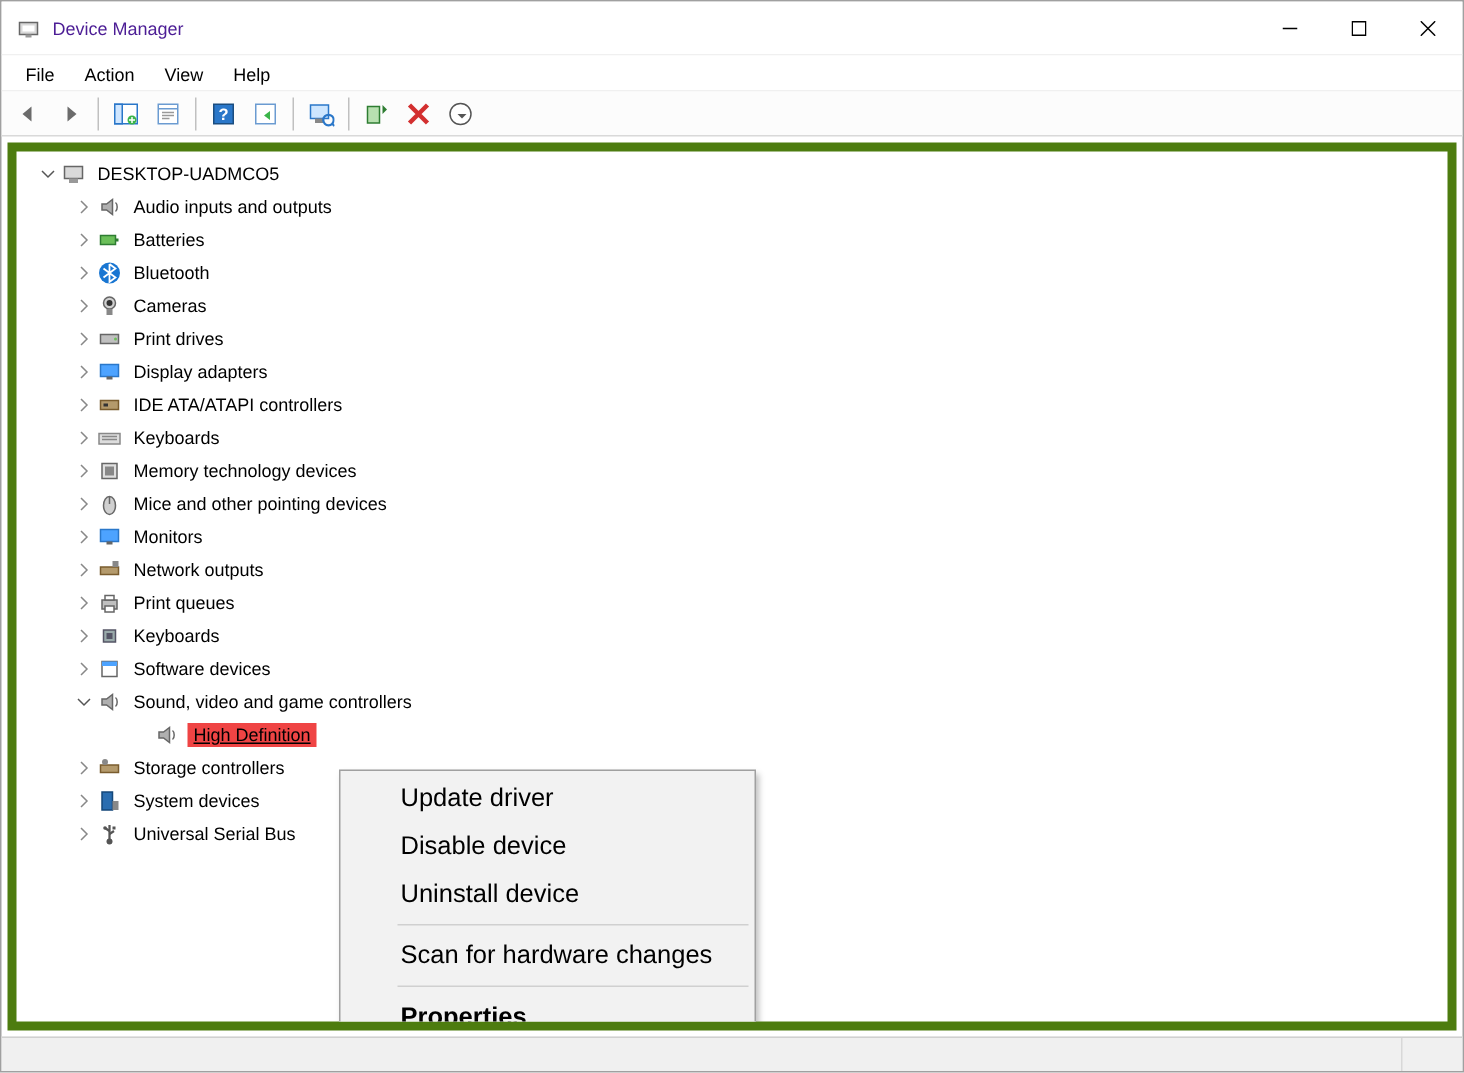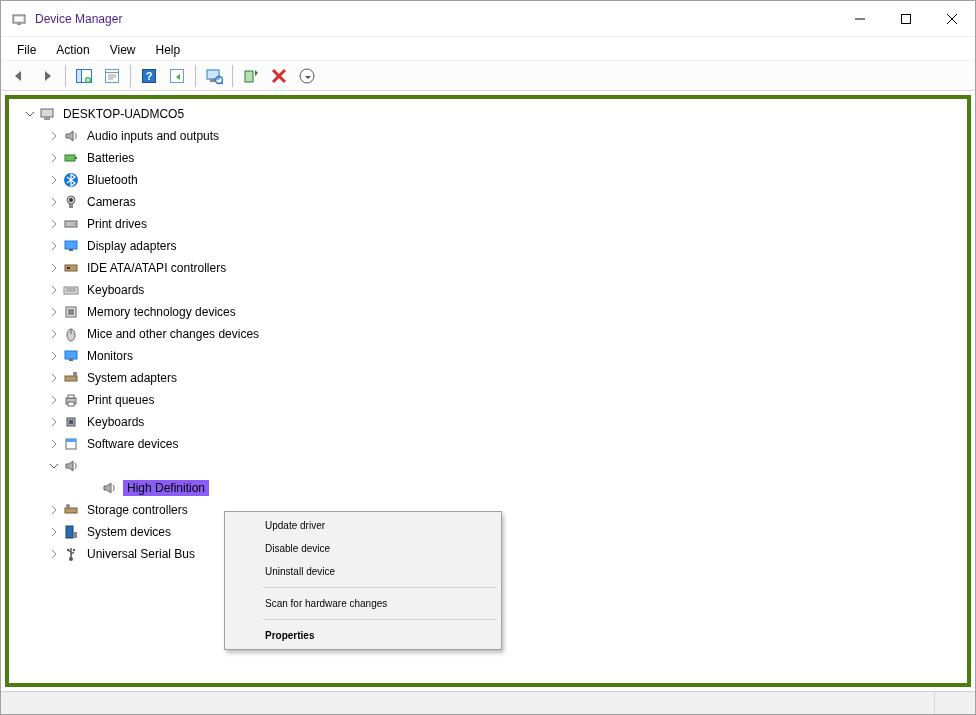--- a/index.html
+++ b/index.html
@@ -78,21 +78,21 @@
   
   .content {
     flex: 1;
     padding: 4px;
     display: flex;
     flex-direction: column;
     min-height: 0;
   }
   .tree-pane {
     flex: 1;
-    border: 4px solid #4d7c0f;
+    border: 6px solid #4d7c0f;
     background: #fff;
     overflow: hidden;
     position: relative;
     font-size: 12px;
   }
   .tree {
     padding: 4px 0 0 4px;
   }
   .tree-row {
     display: flex;
@@ -110,37 +110,38 @@
   .tree-row .node-icon {
     width: 16px; height: 16px;
     margin-right: 6px;
     display: flex; align-items: center; justify-content: center;
   }
   .tree-row .node-label {
     padding: 1px 2px;
     color: #000;
   }
   .tree-row.selected .node-label {
-    background: #8b5cf6;
+    background: #ef4444;
     padding: 1px 4px;
+    text-decoration: underline;
   }
   .indent-0 { padding-left: 10px; }
   .indent-1 { padding-left: 34px; }
   .indent-2 { padding-left: 72px; }
   
   .context-menu {
     position: absolute;
     left: 215px;
     top: 412px;
     width: 278px;
     background: #f2f2f2;
     border: 1px solid #a0a0a0;
     box-shadow: 2px 3px 4px rgba(0,0,0,0.25);
     padding: 2px;
-    font-size: 10px;
+    font-size: 17px;
   }
   .context-menu .cm-item {
     padding: 6px 12px 6px 38px;
     color: #000;
   }
   .context-menu .cm-item.bold { font-weight: 700; }
   .context-menu .cm-sep {
     height: 1px;
     background: #d0d0d0;
     margin: 4px 2px 4px 36px;
@@ -451,21 +452,21 @@
             <svg width="10" height="10" viewBox="0 0 10 10">
               <path d="M3 1 L7 5 L3 9" fill="none" stroke="#888"></path>
             </svg>
           </span>
         <span class="node-icon">
             <svg width="16" height="16" viewBox="0 0 16 16">
               <ellipse cx="8" cy="9" rx="4" ry="6" fill="#d0d0d0" stroke="#666"></ellipse>
               <line x1="8" y1="3" x2="8" y2="8" stroke="#666"></line>
             </svg>
           </span>
-        <span class="node-label">Mice and other changes devices</span>
+        <span class="node-label">Mice and other pointing devices</span>
       </div>
 
       <div class="tree-row indent-1">
         <span class="expander">
             <svg width="10" height="10" viewBox="0 0 10 10">
               <path d="M3 1 L7 5 L3 9" fill="none" stroke="#888"></path>
             </svg>
           </span>
         <span class="node-icon">
             <svg width="16" height="16" viewBox="0 0 16 16">
@@ -481,21 +482,21 @@
             <svg width="10" height="10" viewBox="0 0 10 10">
               <path d="M3 1 L7 5 L3 9" fill="none" stroke="#888"></path>
             </svg>
           </span>
         <span class="node-icon">
             <svg width="16" height="16" viewBox="0 0 16 16">
               <rect x="2" y="6" width="12" height="5" fill="#b49a6c" stroke="#7a5c2e"></rect>
               <rect x="10" y="2" width="4" height="4" fill="#888"></rect>
             </svg>
           </span>
-        <span class="node-label">System adapters</span>
+        <span class="node-label">Network outputs</span>
       </div>
 
       <div class="tree-row indent-1">
         <span class="expander">
             <svg width="10" height="10" viewBox="0 0 10 10">
               <path d="M3 1 L7 5 L3 9" fill="none" stroke="#888"></path>
             </svg>
           </span>
         <span class="node-icon">
             <svg width="16" height="16" viewBox="0 0 16 16">
@@ -542,20 +543,21 @@
             <svg width="10" height="10" viewBox="0 0 10 10">
               <path d="M1 3 L5 7 L9 3" fill="none" stroke="#555"></path>
             </svg>
           </span>
         <span class="node-icon">
             <svg width="16" height="16" viewBox="0 0 16 16">
               <path d="M3 6h3l4-3v10l-4-3H3z" fill="#b0b0b0" stroke="#666"></path>
               <path d="M12 5c1.5 1 1.5 5 0 6" fill="none" stroke="#666"></path>
             </svg>
           </span>
+        <span class="node-label">Sound, video and game controllers</span>
       </div>
 
       <div class="tree-row indent-2 selected">
         <span class="expander none"></span>
         <span class="node-icon">
             <svg width="16" height="16" viewBox="0 0 16 16">
               <path d="M3 6h3l4-3v10l-4-3H3z" fill="#b0b0b0" stroke="#666"></path>
               <path d="M12 5c1.5 1 1.5 5 0 6" fill="none" stroke="#666"></path>
             </svg>
           </span>

